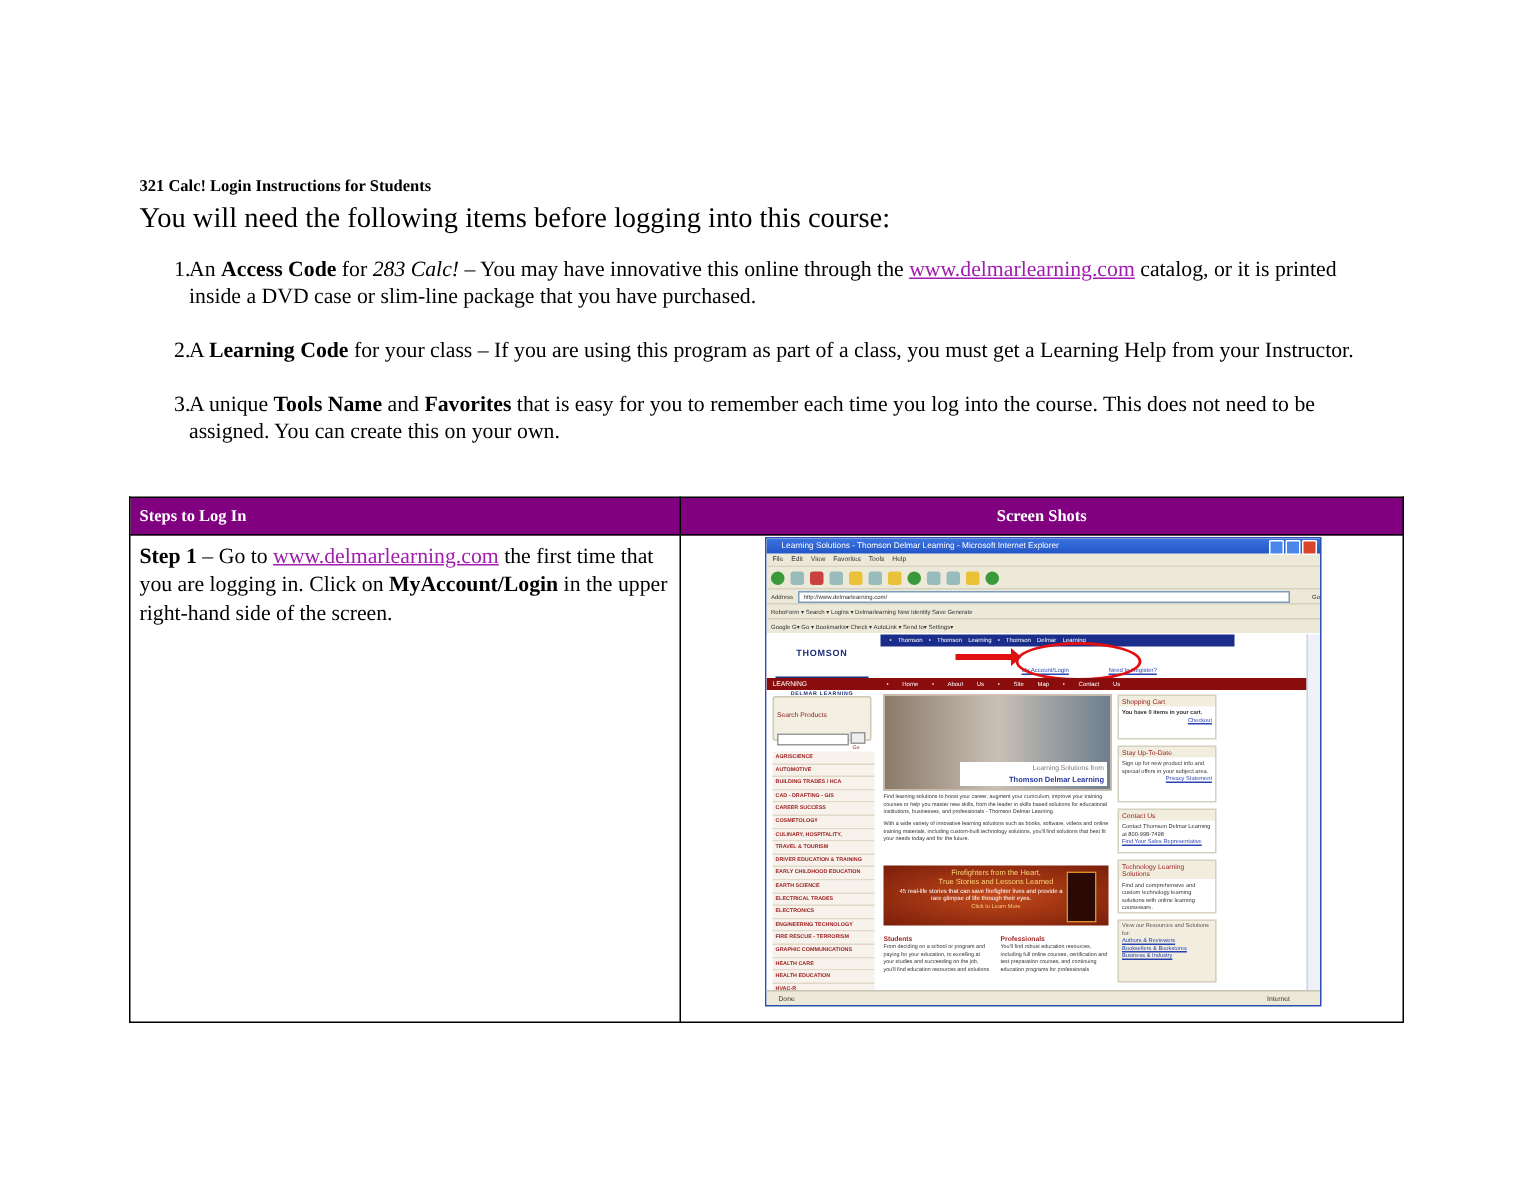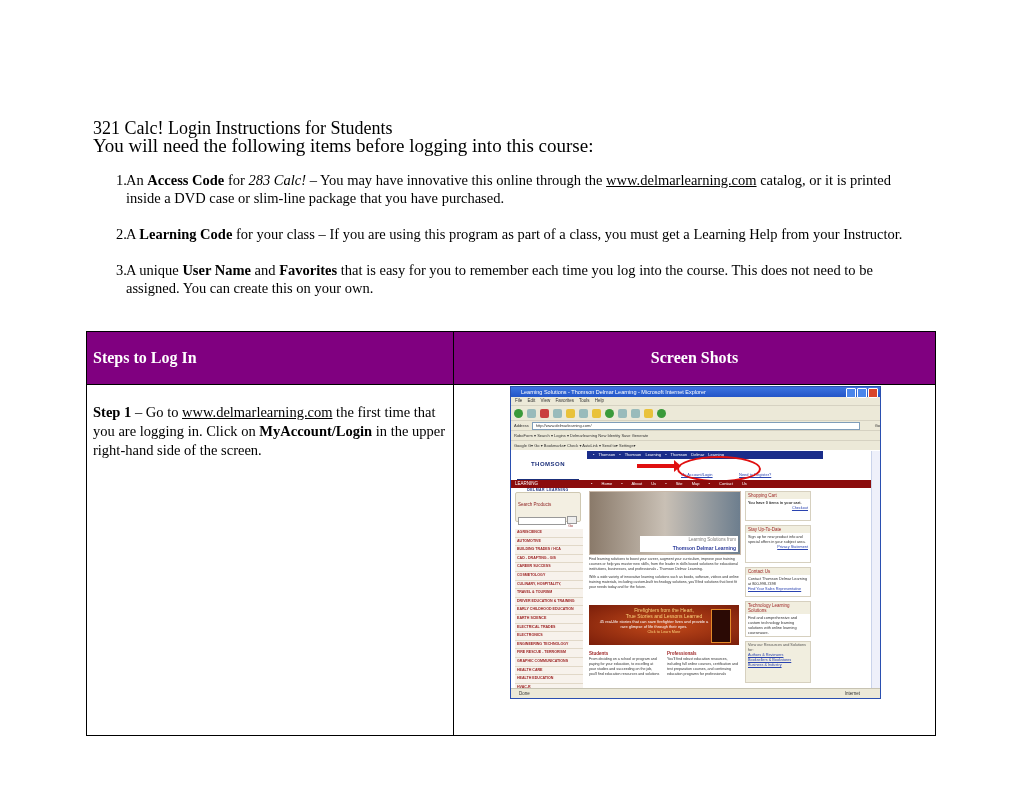--- a/index.html
+++ b/index.html
@@ -1,28 +1,28 @@
 <!DOCTYPE html>
 <html><head>
   <meta charset="utf-8">
   <style>
     html, body { margin:0; padding:0; background:#ffffff; }
     body { width:1020px; height:788px; position:relative; overflow:hidden;
            font-family:"Liberation Serif", serif; color:#000; font-size:14.5px; }
-    .title { position:absolute; left:93px; top:118px; font-weight:normal; font-size:18px; }
+    .title { position:absolute; left:93px; top:118px; font-weight:bold; font-size:11px; }
     .intro { position:absolute; left:93px; top:135px; font-size:19px; }
     ol.items { position:absolute; left:93px; top:171px; width:830px; margin:0; padding:0; list-style:none; }
     ol.items li { position:relative; padding-left:33px; line-height:18px; margin-bottom:18px; font-size:14.5px; }
     ol.items li .num { position:absolute; left:23px; top:0; }
-    a.link { color:#000000; text-decoration:underline; }
+    a.link { color:#a21caf; text-decoration:underline; }
     table.steps { position:absolute; left:86px; top:331px; width:850px; border-collapse:collapse; }
-    table.steps th { background:#800080; color:#fff; font-size:16px; font-weight:bold; height:16px; padding:17px 6px; border:1.5px solid #000; }
+    table.steps th { background:#800080; color:#fff; font-size:11px; font-weight:bold; height:16px; padding:4px 6px; border:1.5px solid #000; }
     table.steps th.left { text-align:left; width:354px; }
     table.steps th.right { text-align:center; }
-    table.steps td { border:1.5px solid #000; vertical-align:top; height:314px; padding:18px 6px; font-size:14.5px; line-height:19px; }
+    table.steps td { border:1.5px solid #000; vertical-align:top; height:314px; padding:5px 6px; font-size:14.5px; line-height:19px; }
     td.shot { position:relative; padding:0 !important; }
     
     .ie { position:absolute; left:56px; top:1px; width:369px; height:311px; background:#fff; border:1px solid #2a4fb0; overflow:hidden;
           font-family:"Liberation Sans", sans-serif; font-size:4px; color:#333; }
     .ie-title { height:10px; background:linear-gradient(#3c74e0,#2355c7); color:#fff; font-size:5.5px; line-height:10px; padding-left:10px; position:relative; }
     .ie-title .winbtns { position:absolute; right:2px; top:1px; display:flex; gap:1px; }
     .ie-title .winbtns span { width:8px; height:8px; background:#4b86ea; border:1px solid #fff; border-radius:1px; }
     .ie-title .winbtns span.close { background:#d9452b; }
     .ie-menu { height:8px; background:#ece9d8; font-size:4.5px; line-height:8px; padding-left:4px; word-spacing:4px; }
     .ie-tool { height:14px; background:#ece9d8; border-top:1px solid #d6d2c2; display:flex; align-items:center; gap:4px; padding-left:3px; }
@@ -75,21 +75,21 @@
   <li>
     <span class="num">1.</span>
     <span>An </span><b>Access Code</b><span> for </span><i>283 Calc!</i><span> – You may have innovative this online through the </span><a class="link" href="#">www.delmarlearning.com</a><span> catalog, or it is printed inside a DVD case or slim-line package that you have purchased.</span>
   </li>
   <li>
     <span class="num">2.</span>
     <span>A </span><b>Learning Code</b><span> for your class – If you are using this program as part of a class, you must get a Learning Help from your Instructor.</span>
   </li>
   <li>
     <span class="num">3.</span>
-    <span>A unique </span><b>User Name</b><span> and </span><b>Favorites</b><span> that is easy for you to remember each time you log into the course. This does not need to be assigned. You can create this on your own.</span>
+    <span>A unique </span><b>Tools Name</b><span> and </span><b>Favorites</b><span> that is easy for you to remember each time you log into the course. This does not need to be assigned. You can create this on your own.</span>
   </li>
 </ol>
 
 <table class="steps">
   <tbody>
       <tr>
     <th class="left">Steps to Log In</th>
     <th class="right">Screen Shots</th>
   </tr>
   <tr>

